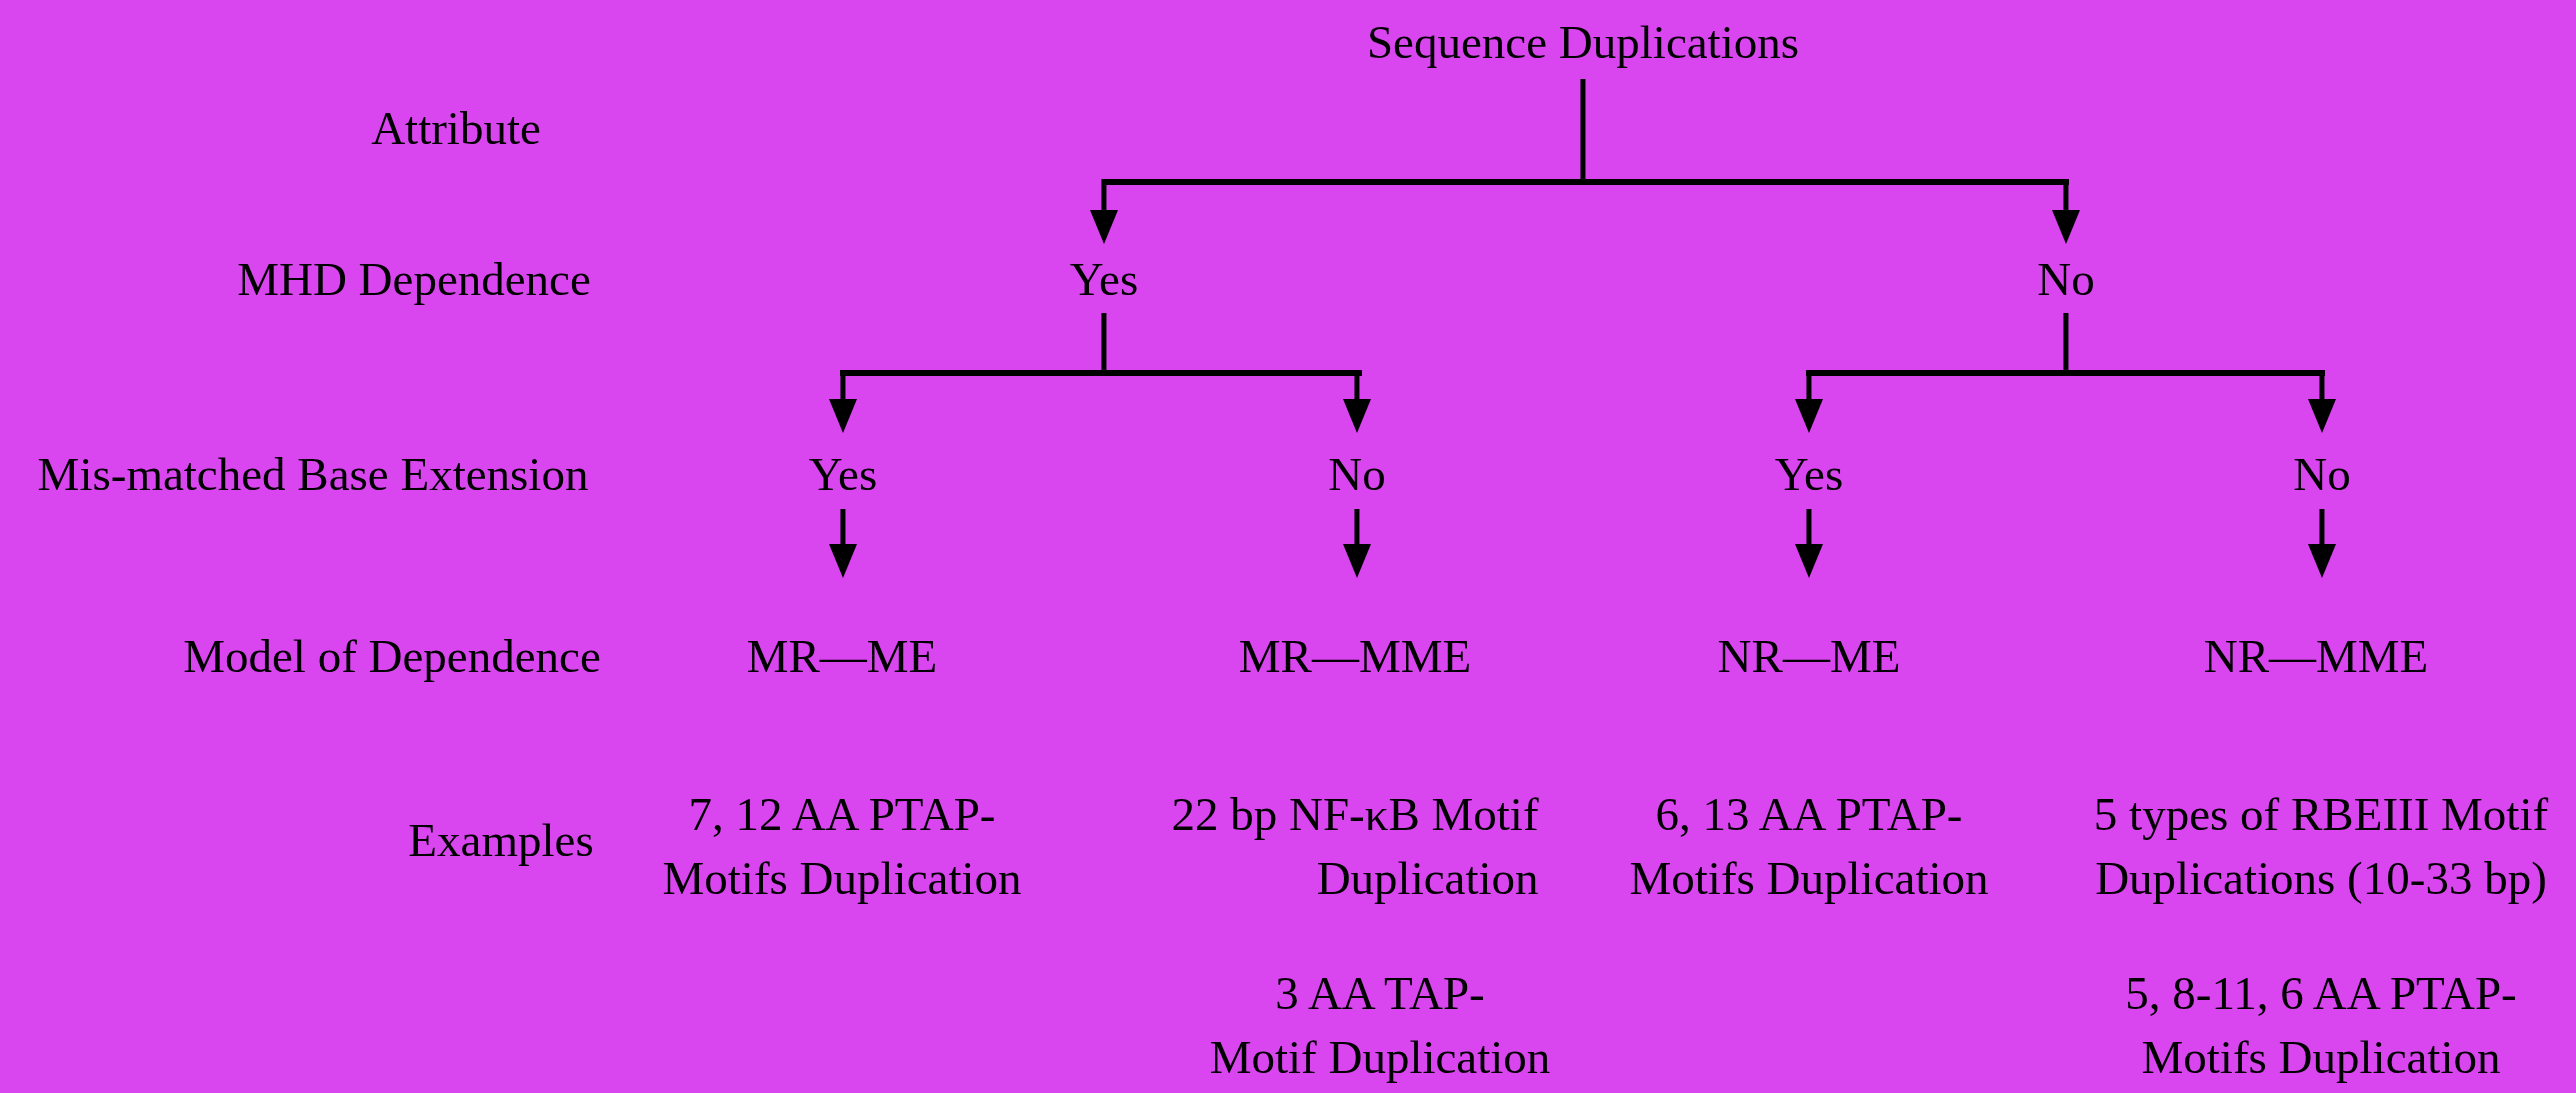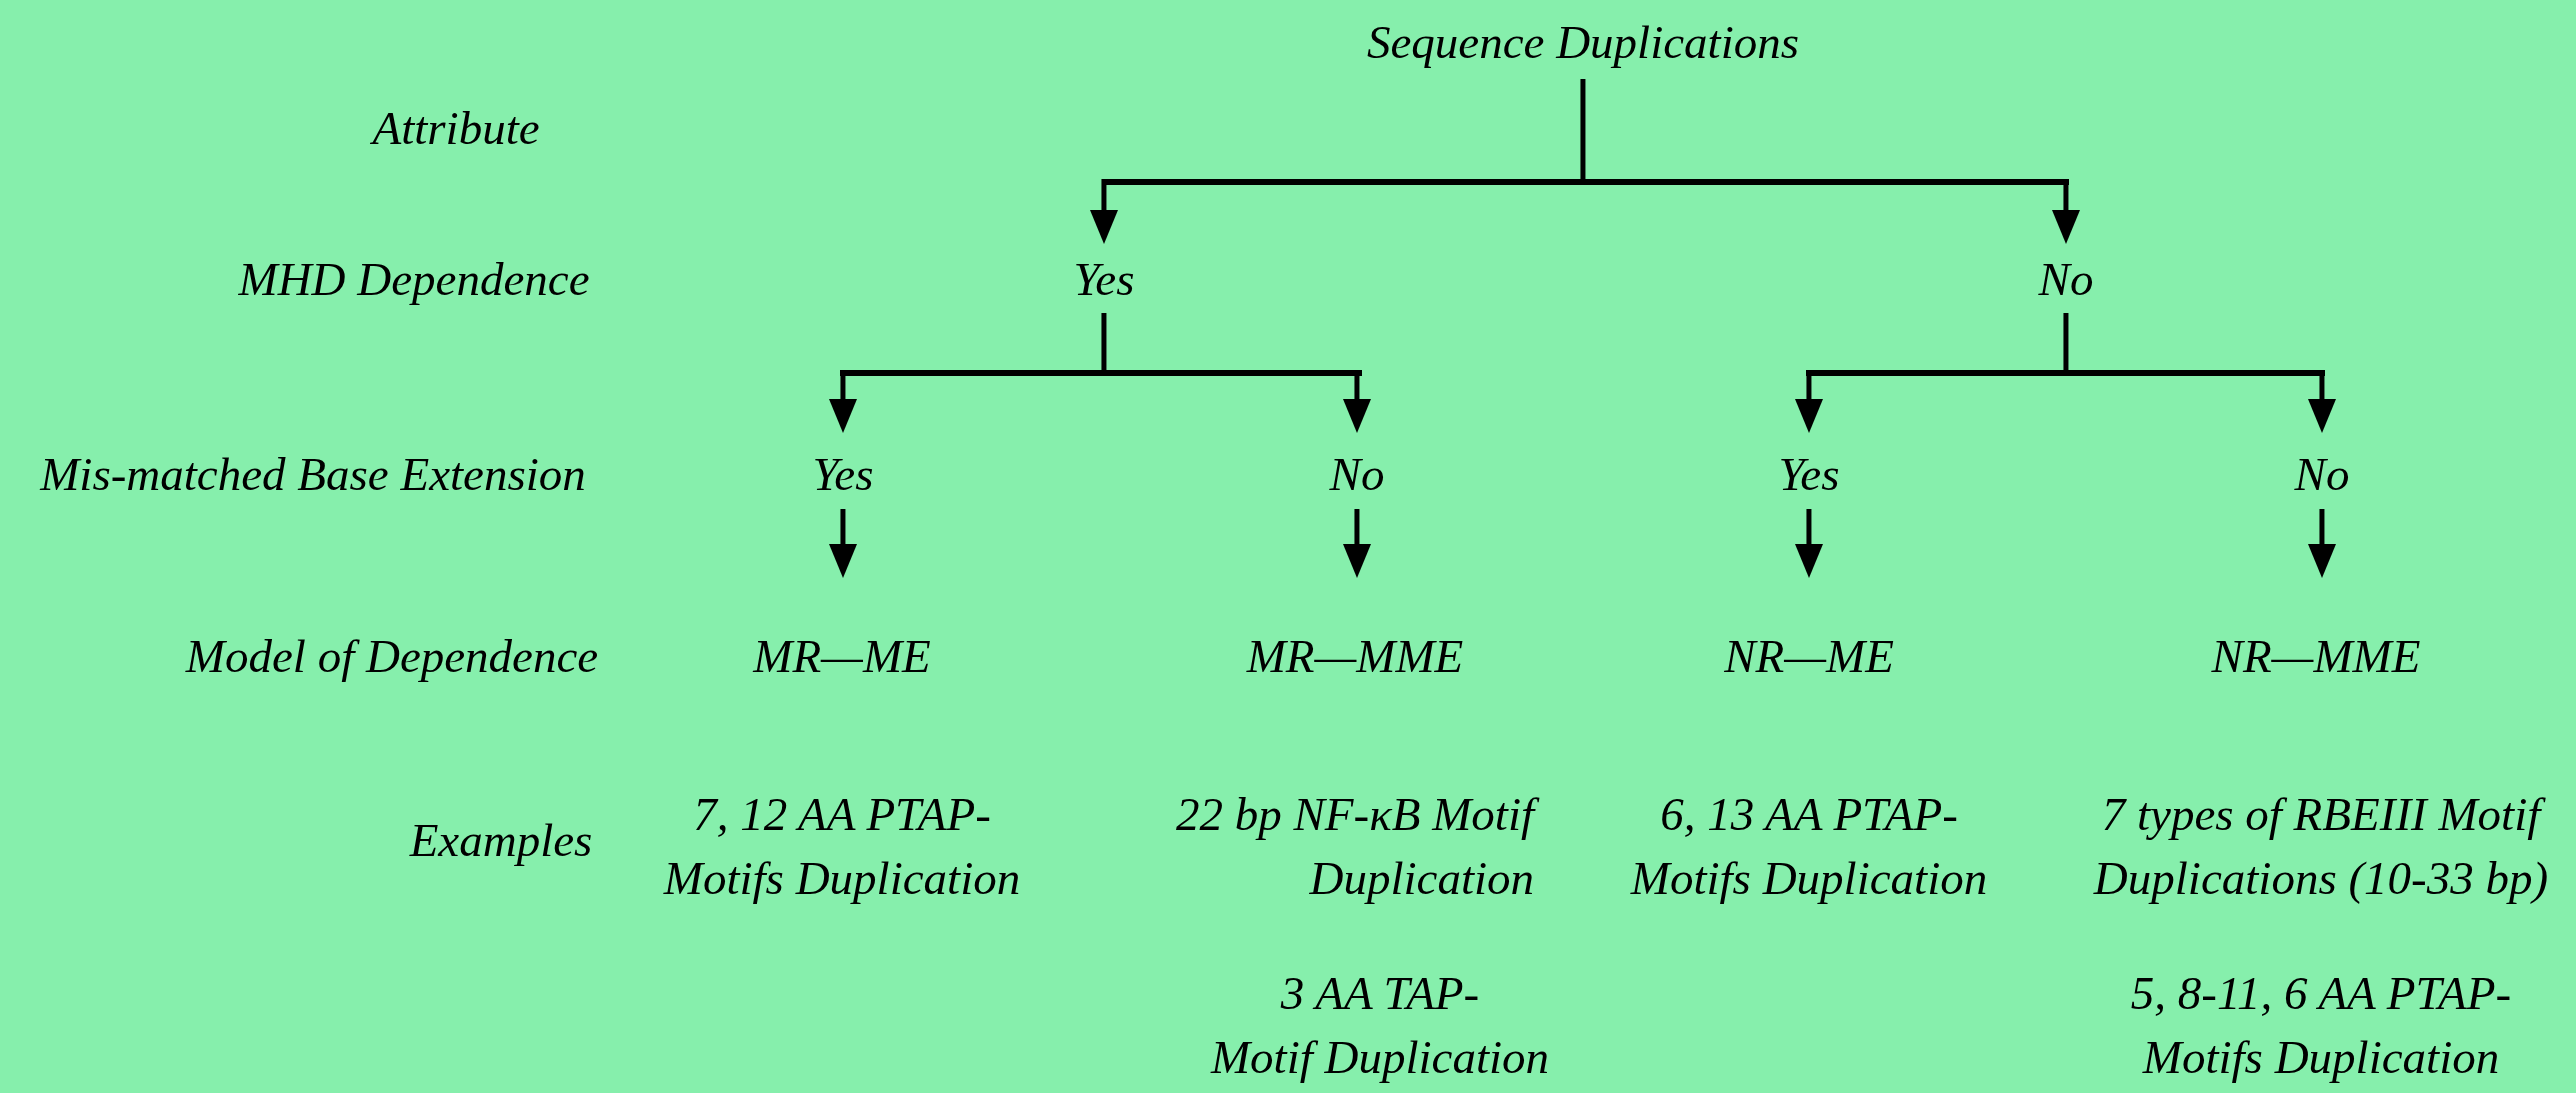--- a/index.html
+++ b/index.html
@@ -1,19 +1,19 @@
 <!DOCTYPE html>
 <html style="font-size:11.7px"><head>
 <meta charset="utf-8">
 <style>
   html,body { margin:0; padding:0; background:#ffffff; }
   .canvas {
-    position:relative; width:2576px; height:1094px; background:#86efac;
+    position:relative; width:2576px; height:1094px; background:#d946ef;
     font-family:"Liberation Serif","DejaVu Serif",serif;
-    color:#000000; font-size:47px; overflow:hidden;font-style:italic;
+    color:#000000; font-size:47px; overflow:hidden;
   }
   .t { position:absolute; transform:translateX(-50%); text-align:center; white-space:nowrap; line-height:1.36; }
   .vl { position:absolute; width:5.1px; background:#000; transform:translateX(-50%); }
   .hl { position:absolute; height:5.8px; background:#000; }
   .ah {
     position:absolute; width:0; height:0;
     border-left:14px solid transparent; border-right:14px solid transparent;
     border-top:34px solid #000; transform:translateX(-50%);
   }
 </style>
@@ -80,21 +80,21 @@
   </div>
   <div class="t" style="left:1355px; top:783px;text-align:right;">
     <div>22 bp NF-κB Motif</div>
     <div>Duplication</div>
   </div>
   <div class="t" style="left:1809px; top:783px;">
     <div>6, 13 AA PTAP-</div>
     <div>Motifs Duplication</div>
   </div>
   <div class="t" style="left:2321px; top:783px;">
-    <div>7 types of RBEIII Motif</div>
+    <div>5 types of RBEIII Motif</div>
     <div>Duplications (10-33 bp)</div>
   </div>
 
   <div class="t" style="left:1355px; top:962px;margin-left:25px;">
     <div>3 AA TAP-</div>
     <div>Motif Duplication</div>
   </div>
   <div class="t" style="left:2321px; top:962px;">
     <div>5, 8-11, 6 AA PTAP-</div>
     <div>Motifs Duplication</div>

